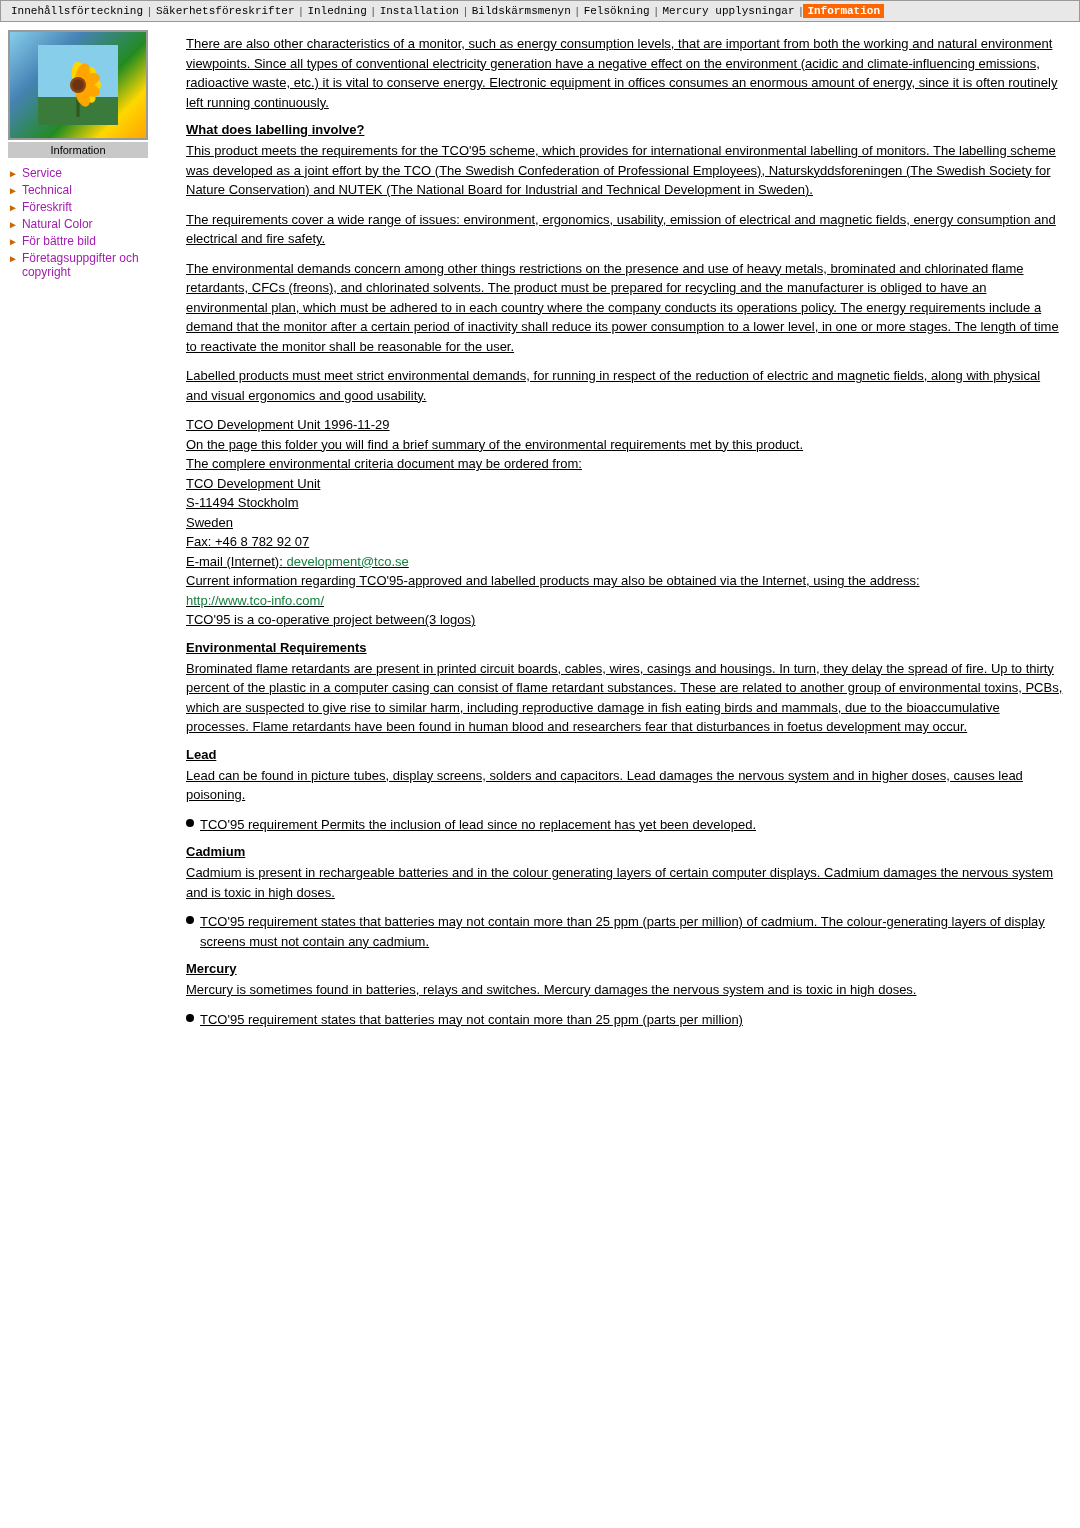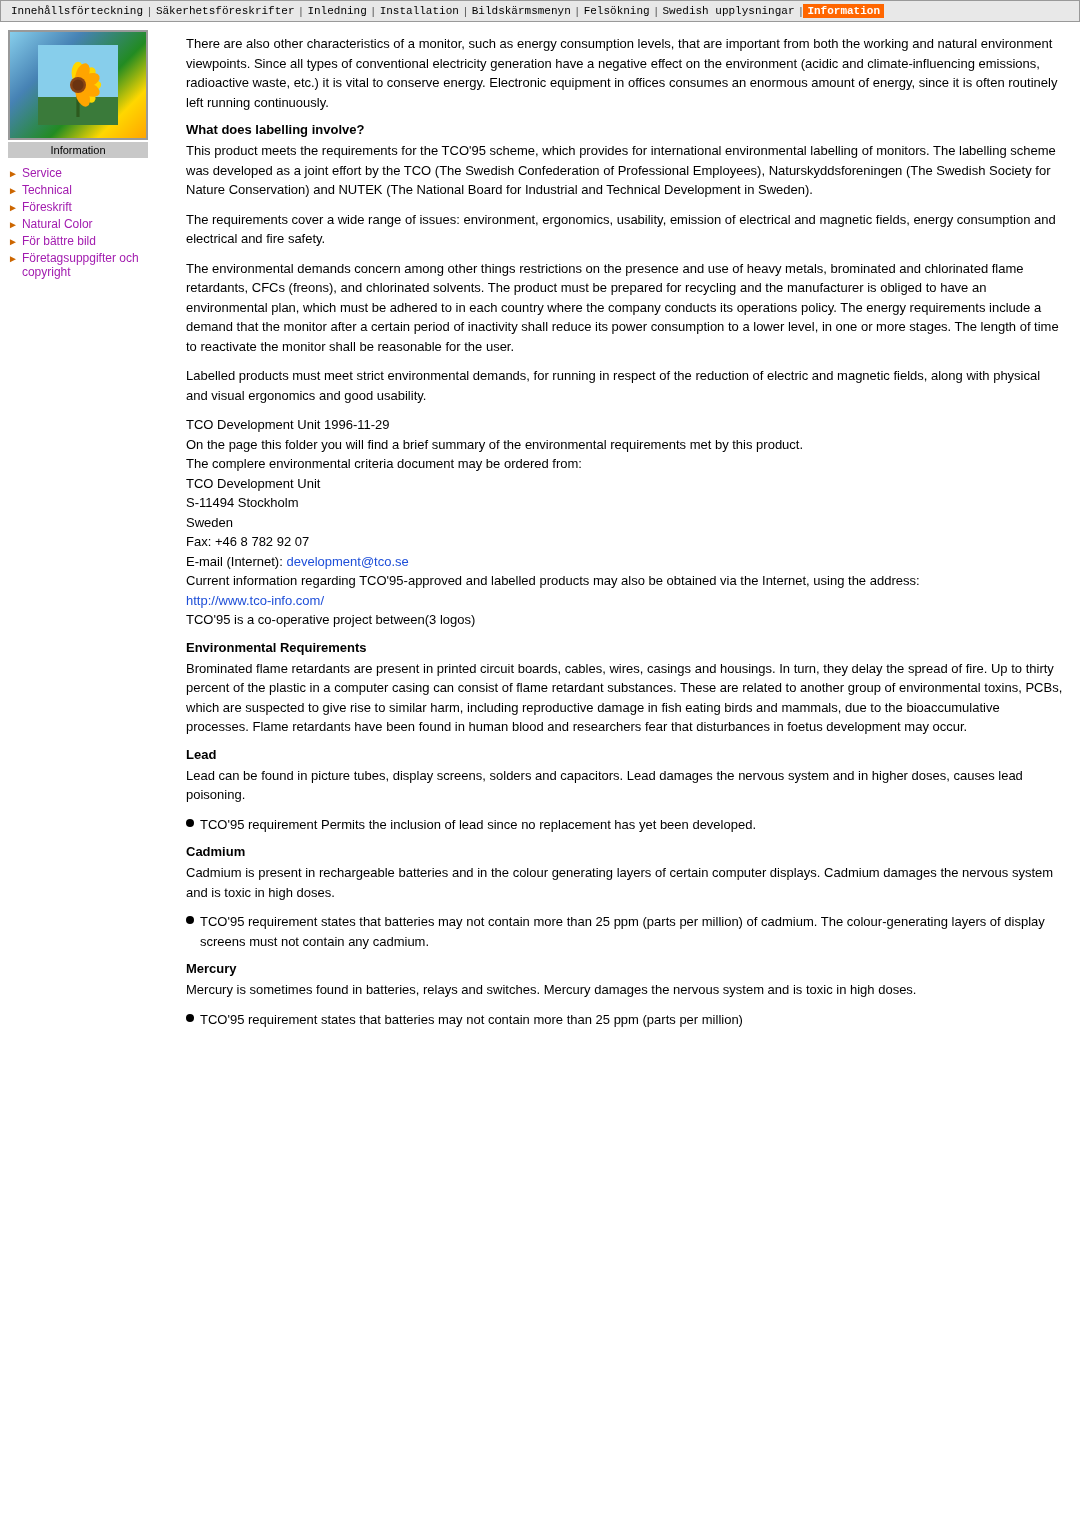--- a/index.html
+++ b/index.html
@@ -93,40 +93,41 @@
       color: #cc6600;
       margin-right: 4px;
       font-size: 10px;
       margin-top: 2px;
     }
 
     
     .content {
       flex: 1;
       padding: 4px 8px;
+      text-decoration: underline;
     }
     .content p {
       margin-bottom: 10px;
       line-height: 1.5;
       font-size: 13px;
     }
     .content h3 {
       font-size: 13px;
       font-weight: bold;
       margin-bottom: 4px;
       margin-top: 10px;
     }
     .content h4 {
       font-size: 13px;
       font-weight: bold;
       margin-bottom: 4px;
       margin-top: 10px;
     }
     .content a {
-      color: #1d4ed8;
+      color: #15803d;
     }
     .content .tco-block {
       margin-bottom: 10px;
       line-height: 1.5;
       font-size: 13px;
     }
     .bullet-item {
       display: flex;
       align-items: flex-start;
       margin-bottom: 8px;
@@ -151,21 +152,21 @@
   <a class="nav-item">Säkerhetsföreskrifter</a>
   <span class="nav-separator">|</span>
   <a class="nav-item">Inledning</a>
   <span class="nav-separator">|</span>
   <a class="nav-item">Installation</a>
   <span class="nav-separator">|</span>
   <a class="nav-item">Bildskärmsmenyn</a>
   <span class="nav-separator">|</span>
   <a class="nav-item">Felsökning</a>
   <span class="nav-separator">|</span>
-  <a class="nav-item">Swedish upplysningar</a>
+  <a class="nav-item">Mercury upplysningar</a>
   <span class="nav-separator">|</span>
   <a class="nav-item active">Information</a>
 </div>
 
 <div class="main-layout">
 
   <div class="sidebar">
     <div class="sidebar-image">
 
       <svg class="sidebar-image-flower" viewBox="0 0 100 100" xmlns="http://www.w3.org/2000/svg">

